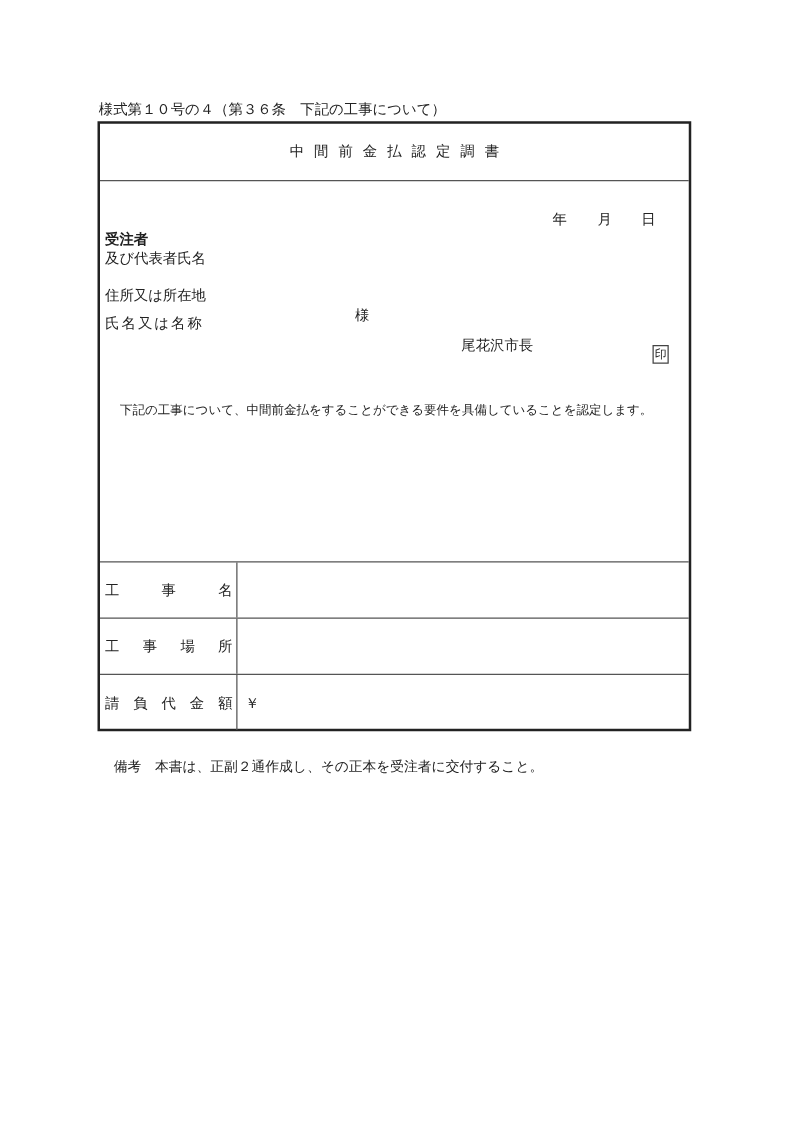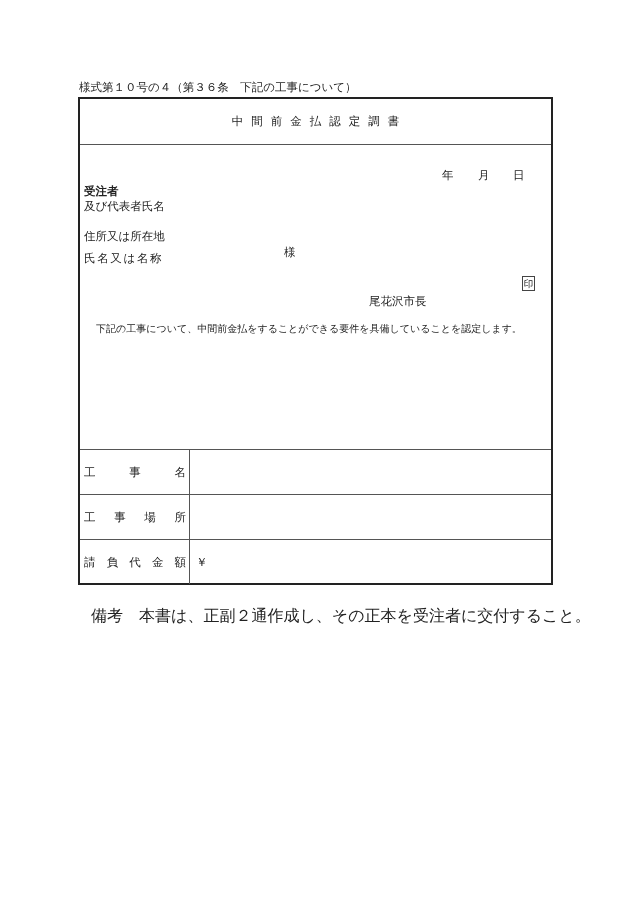--- a/index.html
+++ b/index.html
@@ -97,21 +97,21 @@
     flex: 1;
     display: flex;
     align-items: center;
     padding-left: 6px;
     font-size: 11.5px;
   }
   .remark {
     position: absolute;
     left: 91px;
     top: 606px;
-    font-size: 16px;
+    font-size: 11px;
     white-space: nowrap;
   }
 </style>
 </head>
 <body>
 
 <div class="form-label">様式第１０号の４（第３６条　下記の工事について）</div>
 
 <div class="outer">
   <div class="title-row">
@@ -121,21 +121,21 @@
   <span class="abs date-part" style="left:362px; top:69px;">年</span>
   <span class="abs date-part" style="left:398px; top:69px;">月</span>
   <span class="abs date-part" style="left:433px; top:69px;">日</span>
 
   <span class="abs" style="left:4px; top:85px;font-weight:bold;">受注者</span>
   <span class="abs" style="left:4px; top:100px;">及び代表者氏名</span>
   <span class="abs" style="left:4px; top:128px; letter-spacing:-1px;margin-top:24px;">氏 名 又 は 名 称</span>
   <span class="abs" style="left:4px; top:130px;">住所又は所在地</span>
   <span class="abs" style="left:204px; top:146px;">様</span>
 
-  <span class="abs" style="left:289px; top:195px;">尾花沢市長</span>
+  <span class="abs" style="left:289px; top:170px;">尾花沢市長</span>
   <span class="seal">印</span>
 
   <div class="body-text">下記の工事について、中間前金払をすることができる要件を具備していることを認定します。</div>
 
   <div class="table-rows">
     <div class="trow">
       <div class="tlabel">
         <span>工</span>
         <span>事</span>
         <span>名</span>

